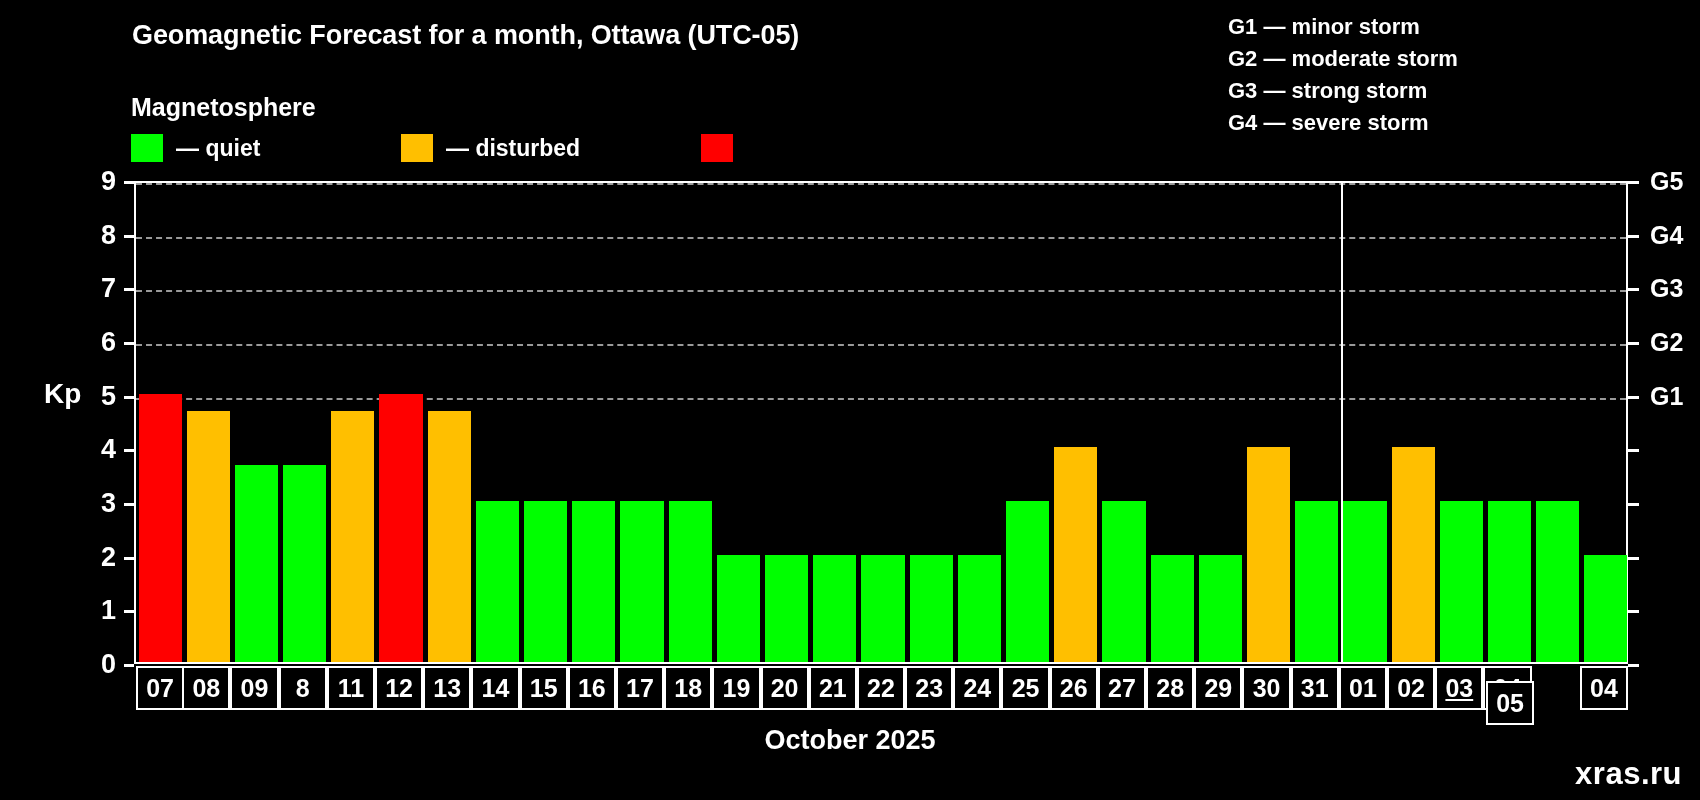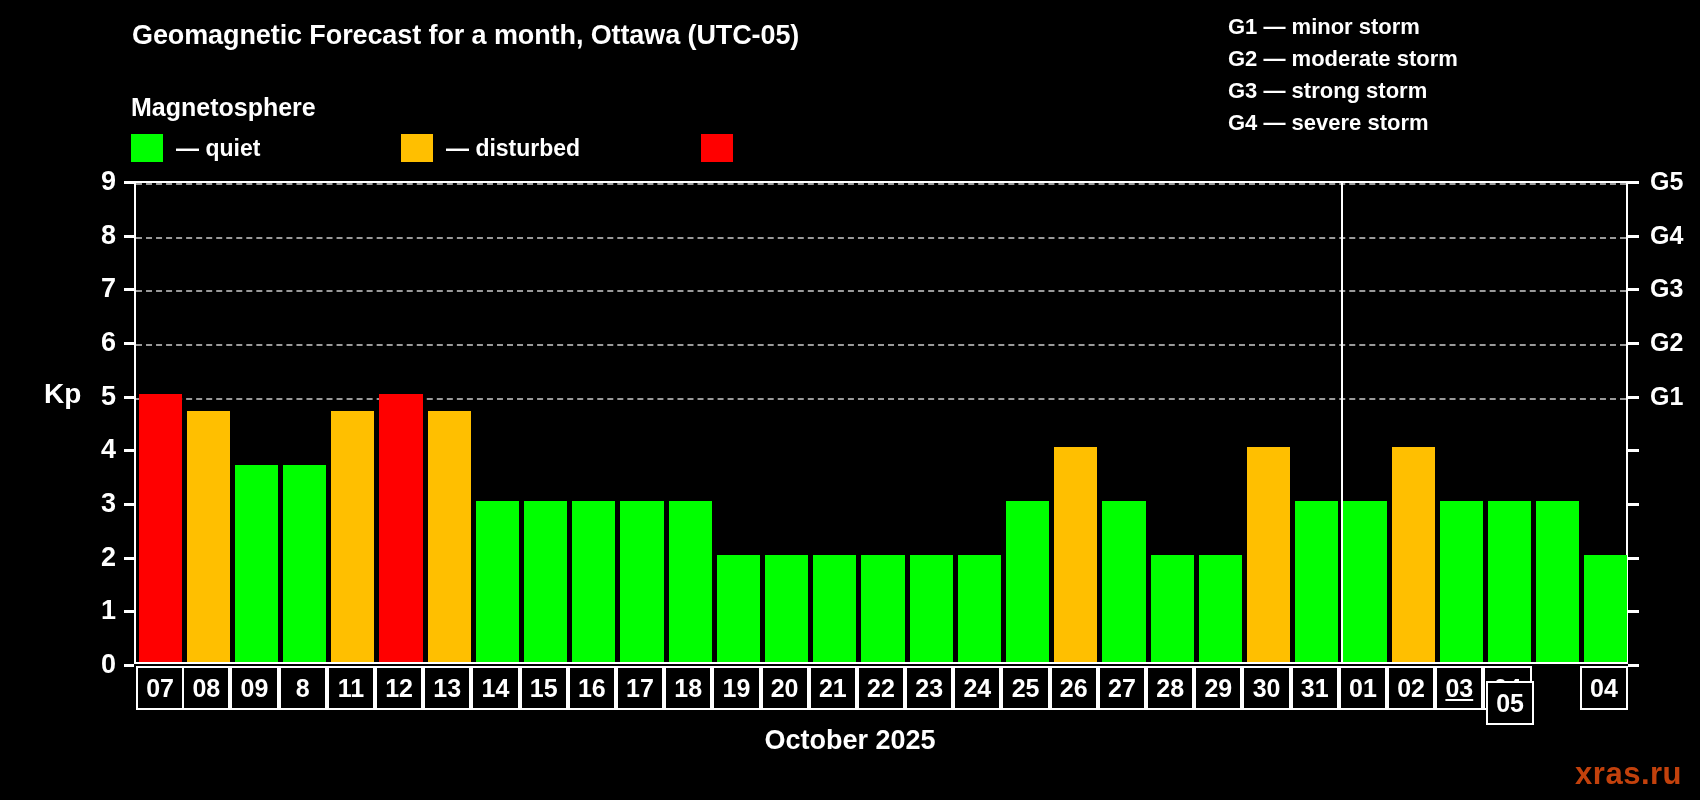--- a/index.html
+++ b/index.html
@@ -210,21 +210,21 @@
     font-weight: bold;
     color: #ffffff;
   }
 
   #watermark {
     position: absolute;
     right: 18px;
     bottom: 8px;
     font-size: 31px;
     font-weight: bold;
-    color: #c2410c;
+    color: #ffffff;
     letter-spacing: 0.5px;
   }
 </style>
 </head>
 <body>
 
 <div id="chart-title">Geomagnetic Forecast for a month, Ottawa (UTC-05)</div>
 
 <div id="magnetosphere-label">Magnetosphere</div>
 

